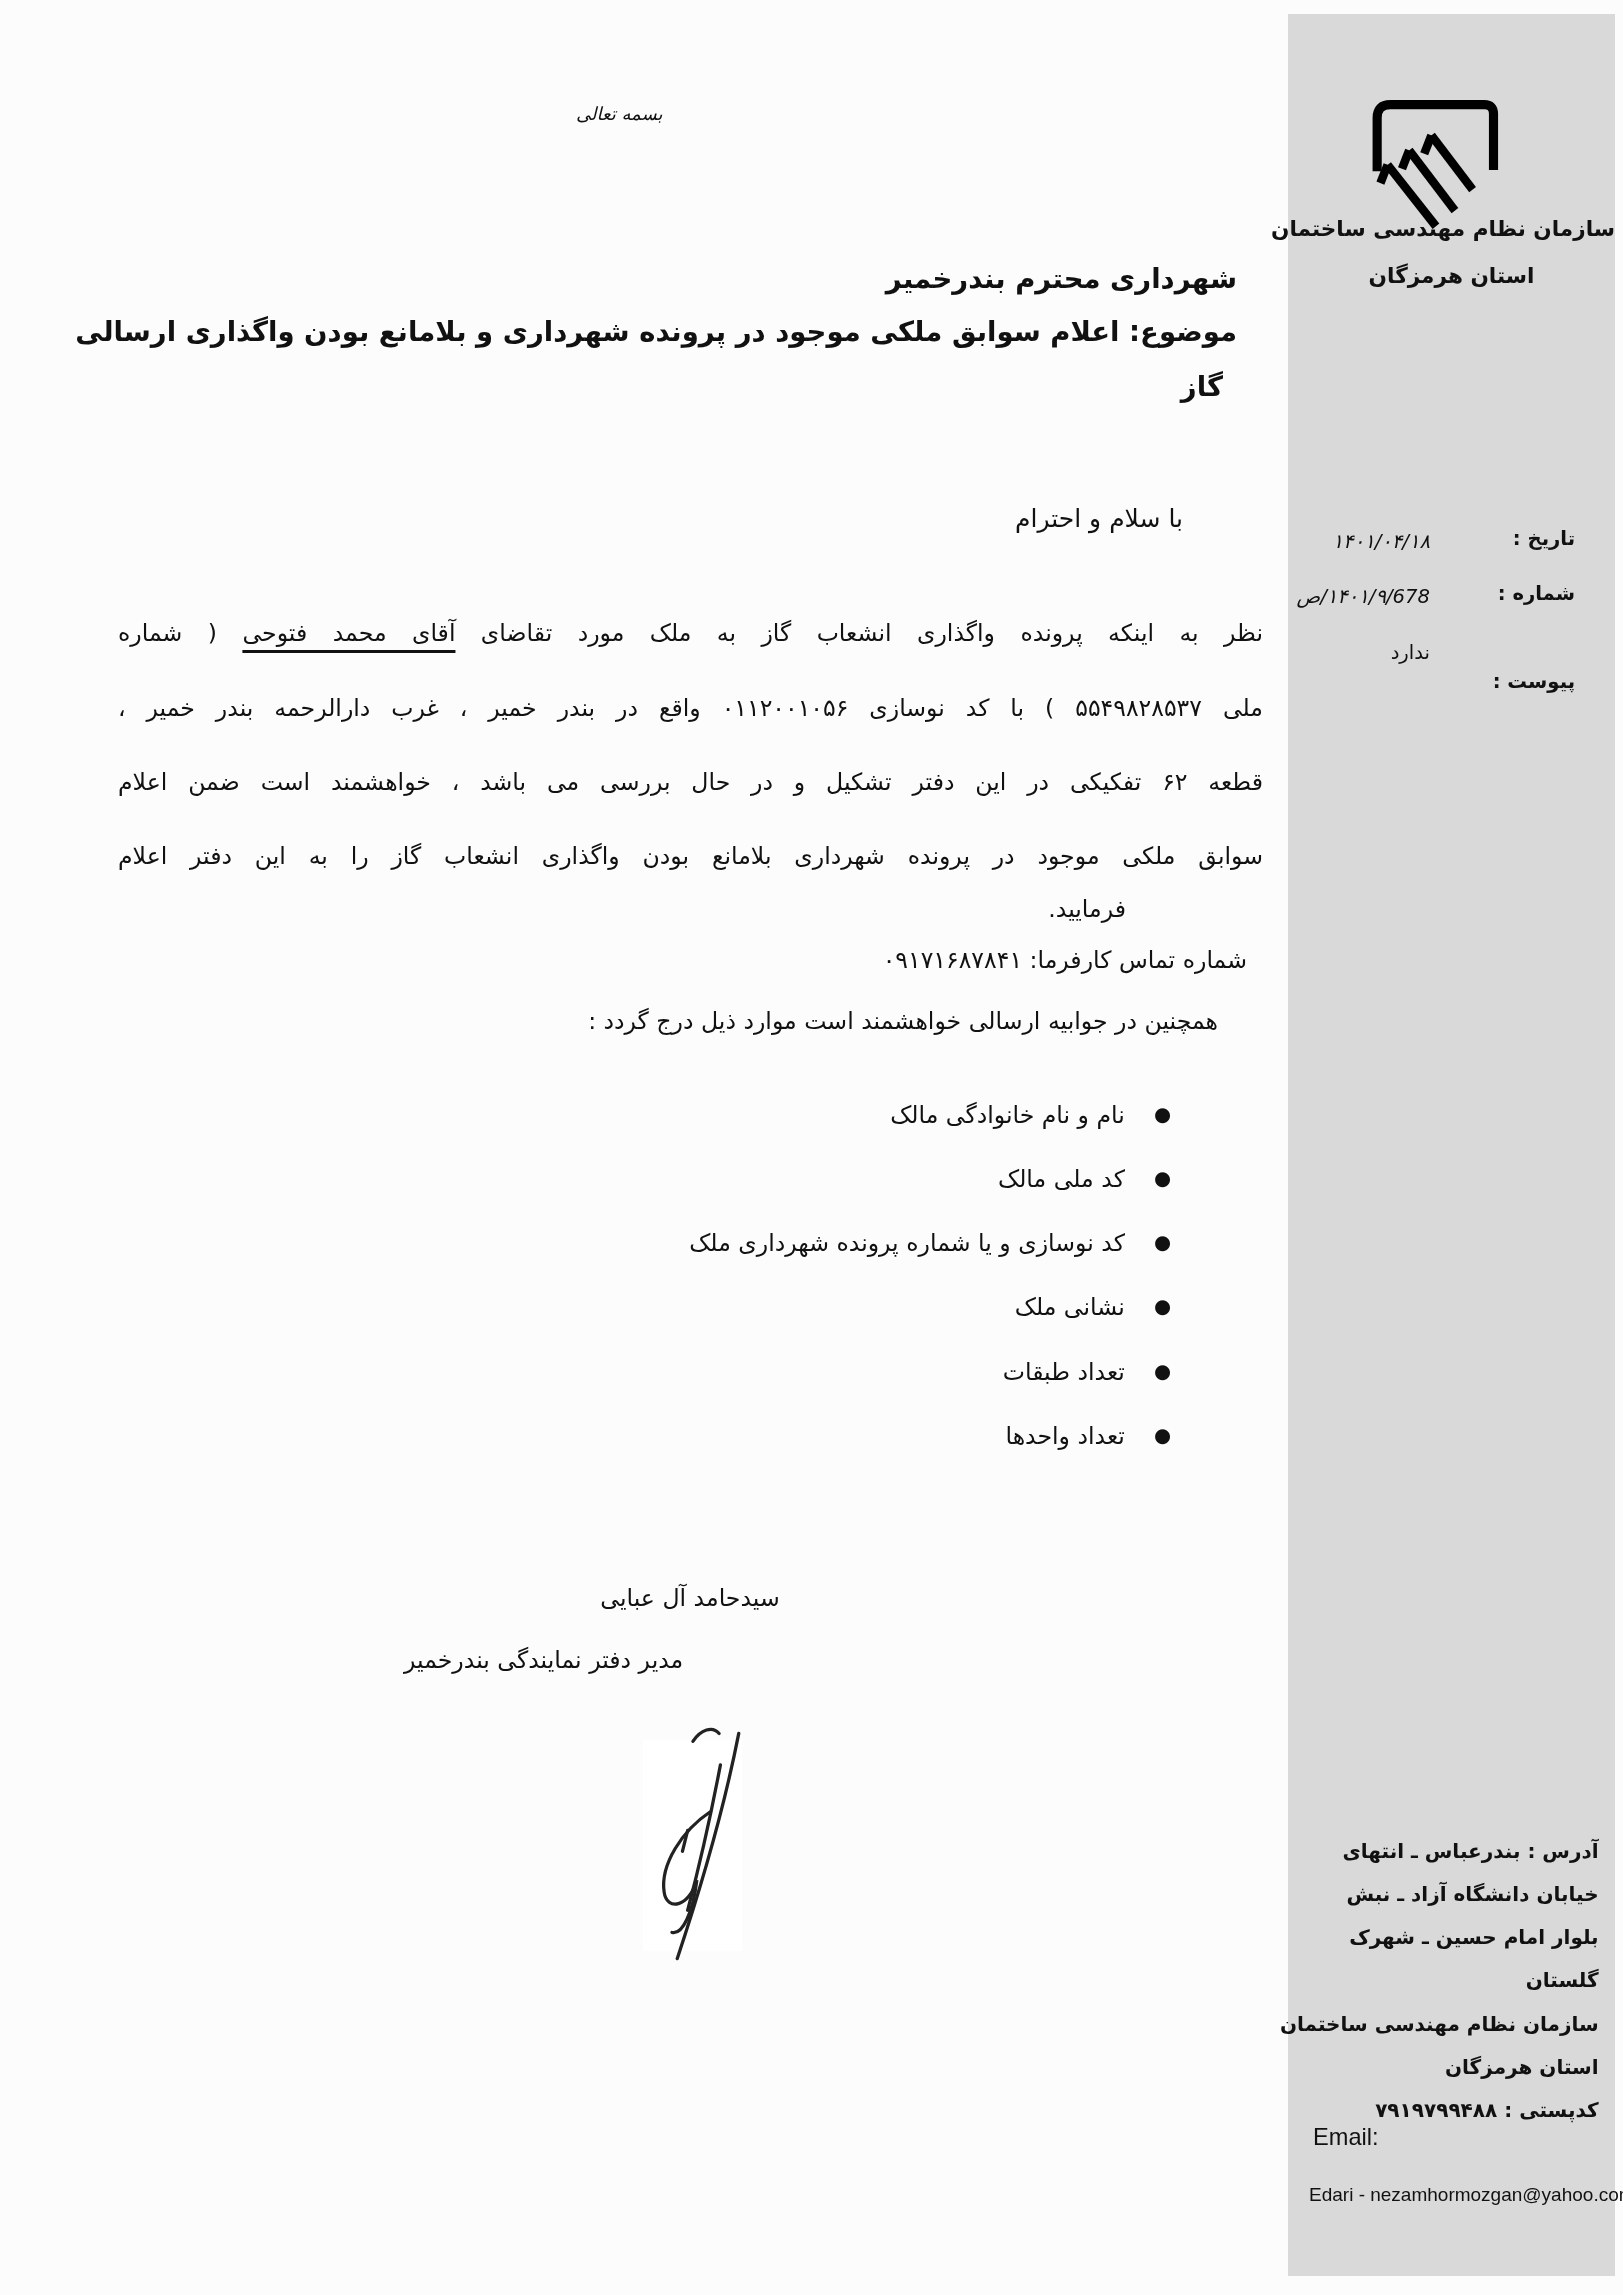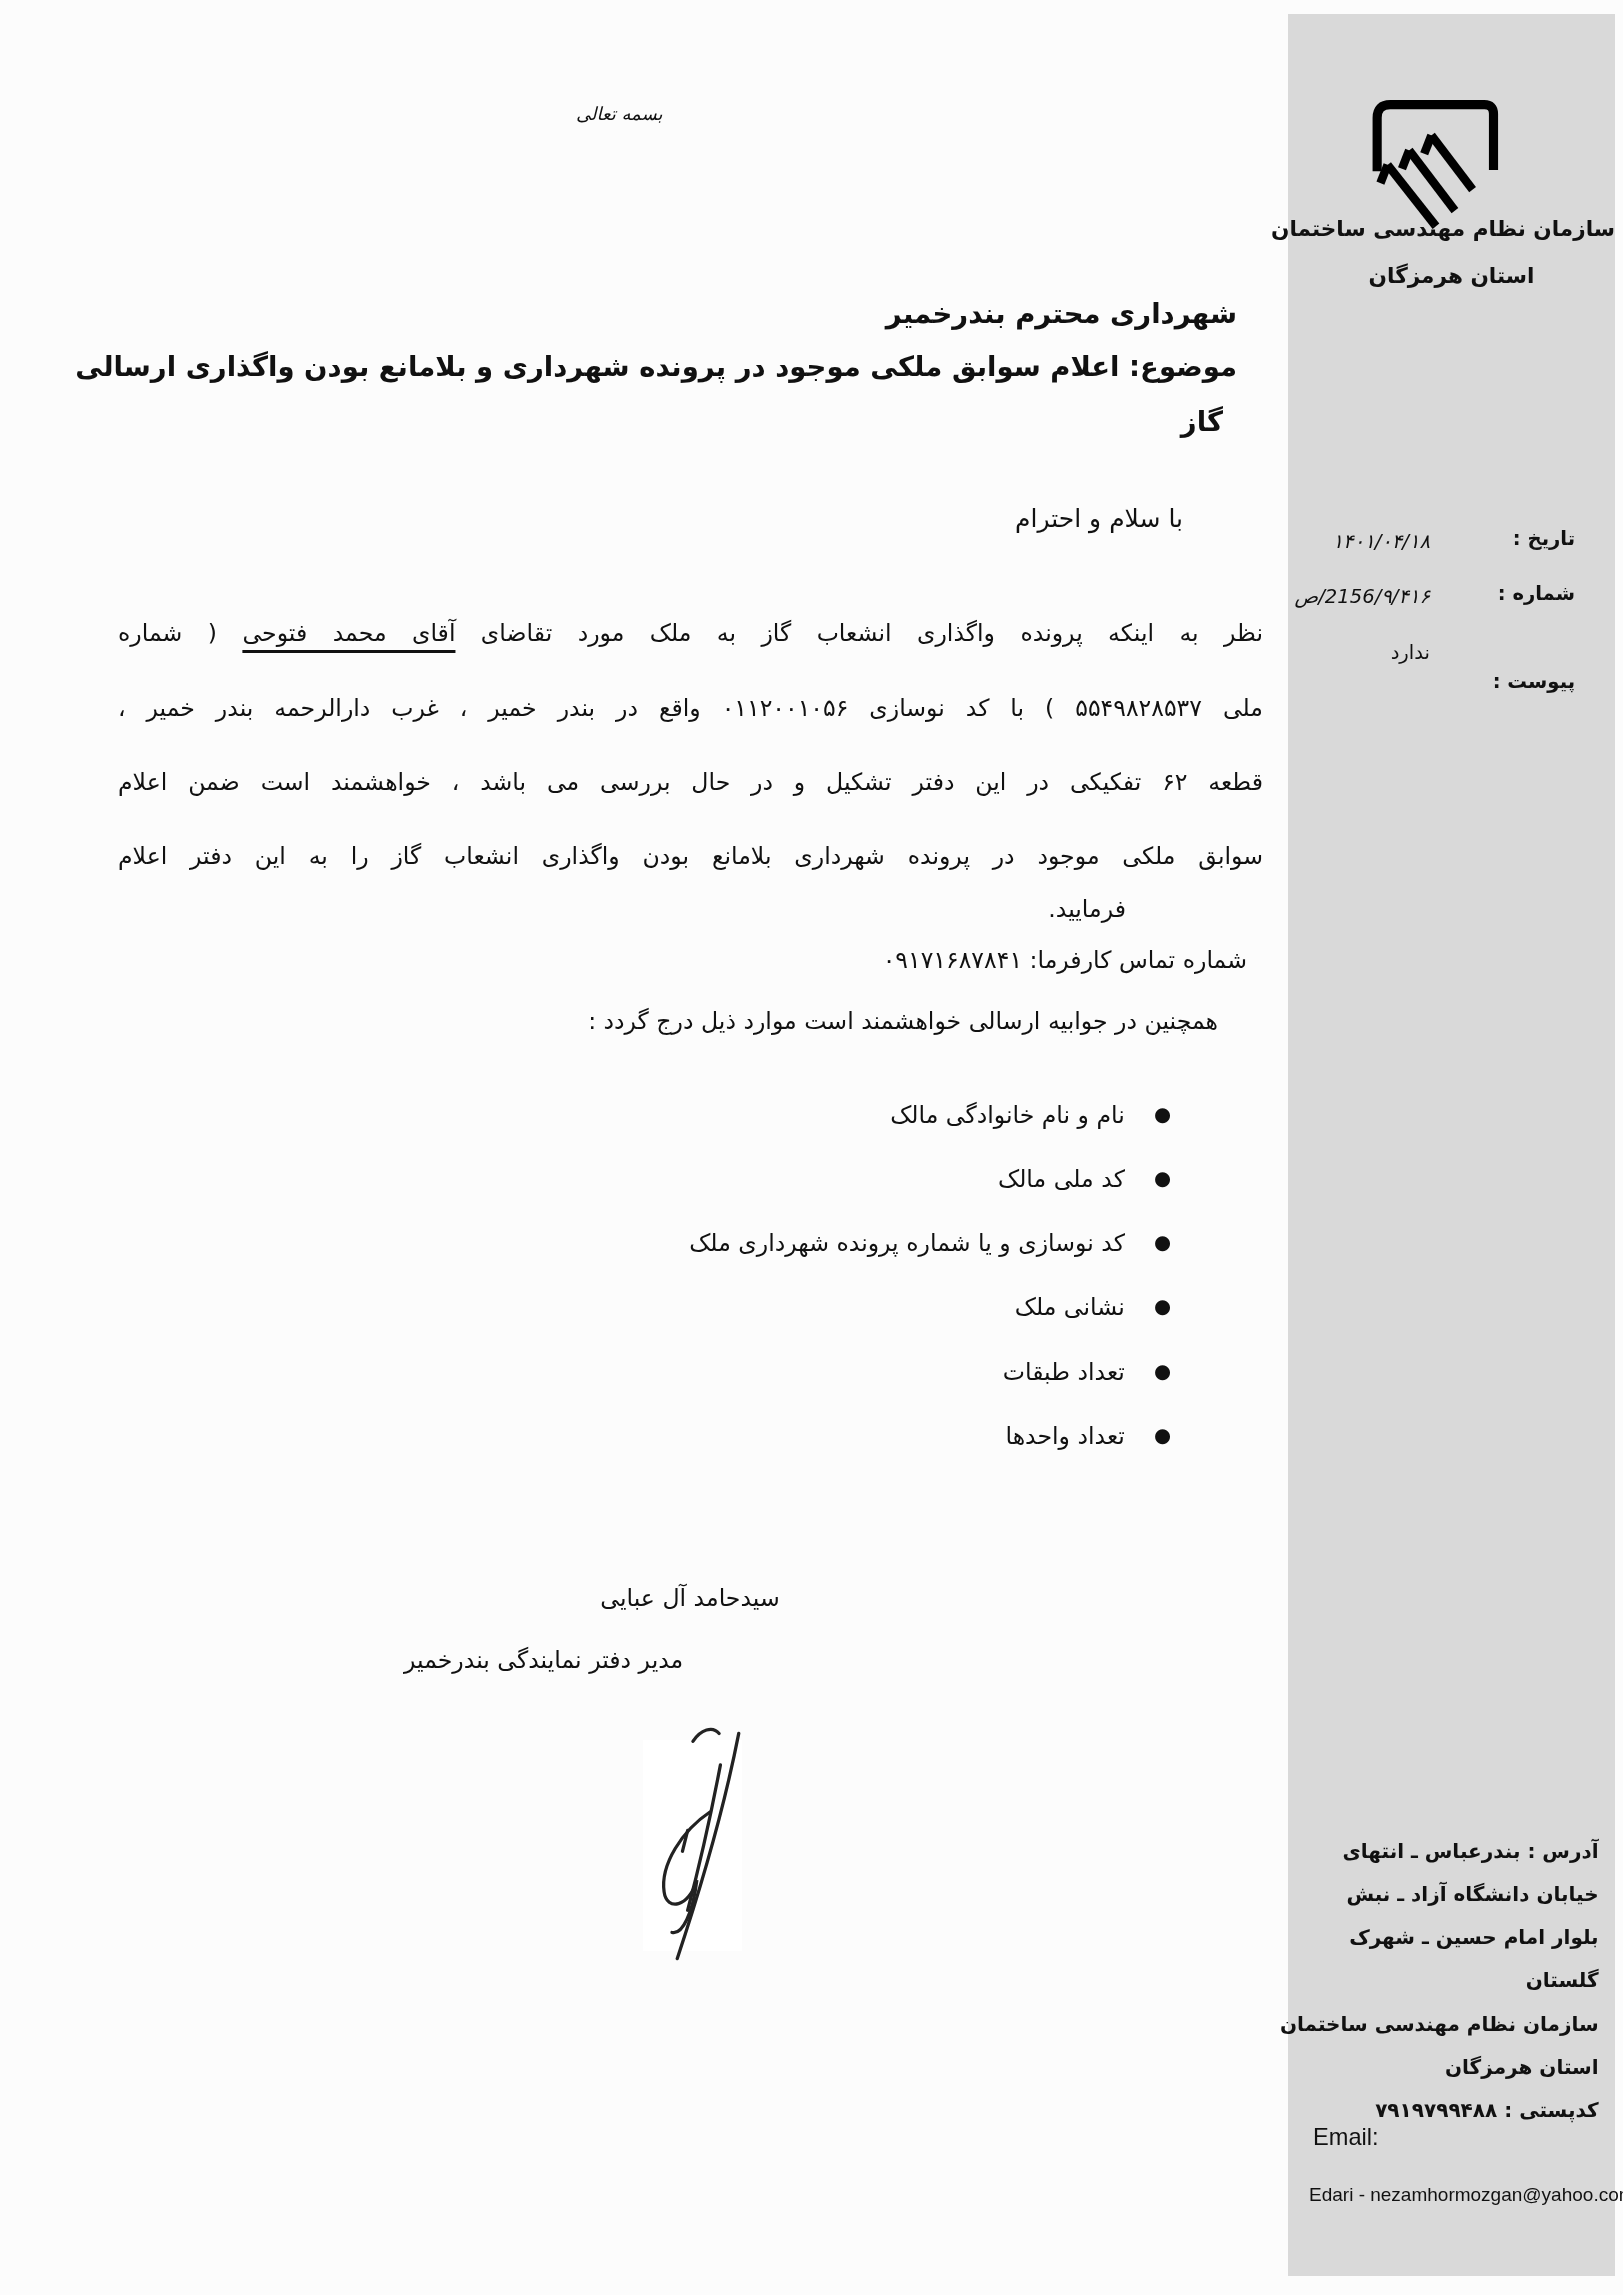--- a/index.html
+++ b/index.html
@@ -33,21 +33,21 @@
   .addr-3 { top:1954px; } .addr-4 { top:1998px; } .addr-5 { top:2041px; }
   .addr-6 { top:2084px; }
 
   .email-label { position:absolute; left:25px; top:2110px; direction:ltr;
                  font-family:"Liberation Sans", sans-serif; font-size:23.6px; }
   .email-value { position:absolute; left:21px; top:2170px; direction:ltr;
                  font-family:"Liberation Sans", sans-serif; font-size:19px; white-space:nowrap; }
 
   
   .bismillah { left:576px; top:103px; font-size:18px; white-space:nowrap;font-style:italic; }
-  .head { font-size:27.5px; font-weight:bold; white-space:nowrap;margin-top:35px; }
+  .head { font-size:27.5px; font-weight:bold; white-space:nowrap; }
   .head-1 { right:386px; top:262px; }
   .head-2 { right:386px; top:315px; }
   .head-3 { right:400px; top:370px; }
   .salutation { right:440px; top:504px; font-size:25px; white-space:nowrap; }
 
   .jline { left:118px; width:1145px; font-size:23.6px; direction:rtl;
            text-align:justify; text-align-last:justify; }
   .bl-1 { top:619px; } .bl-2 { top:694px; } .bl-3 { top:768px; } .bl-4 { top:842px; }
   .rline { font-size:23.6px; white-space:nowrap; }
   .bl-5 { right:497px; top:895px;text-align:center; }
@@ -86,21 +86,21 @@
           <path d="M 30 102 L 19 130"></path>
       </g>
     </svg>
 
     <div class="org-line org-line-1">سازمان نظام مهندسی ساختمان</div>
     <div class="org-line org-line-2">استان هرمزگان</div>
 
     <div class="field-label row1">تاریخ :</div>
     <div class="field-value row1v">۱۴۰۱/۰۴/۱۸</div>
     <div class="field-label row2">شماره :</div>
-    <div class="field-value row2v">2156/۹/۴۱۶/ص</div>
+    <div class="field-value row2v">۱۴۰۱/۹/678/ص</div>
     <div class="field-label row3">پیوست :</div>
     <div class="field-value row3v plain">ندارد</div>
 
     <div class="addr-line addr-0">آدرس : بندرعباس ـ انتهای</div>
     <div class="addr-line addr-1">خیابان دانشگاه آزاد ـ نبش</div>
     <div class="addr-line addr-2">بلوار امام حسین ـ شهرک</div>
     <div class="addr-line addr-3">گلستان</div>
     <div class="addr-line addr-4">سازمان نظام مهندسی ساختمان</div>
     <div class="addr-line addr-5">استان هرمزگان</div>
     <div class="addr-line addr-6">کدپستی : ۷۹۱۹۷۹۹۴۸۸</div>

